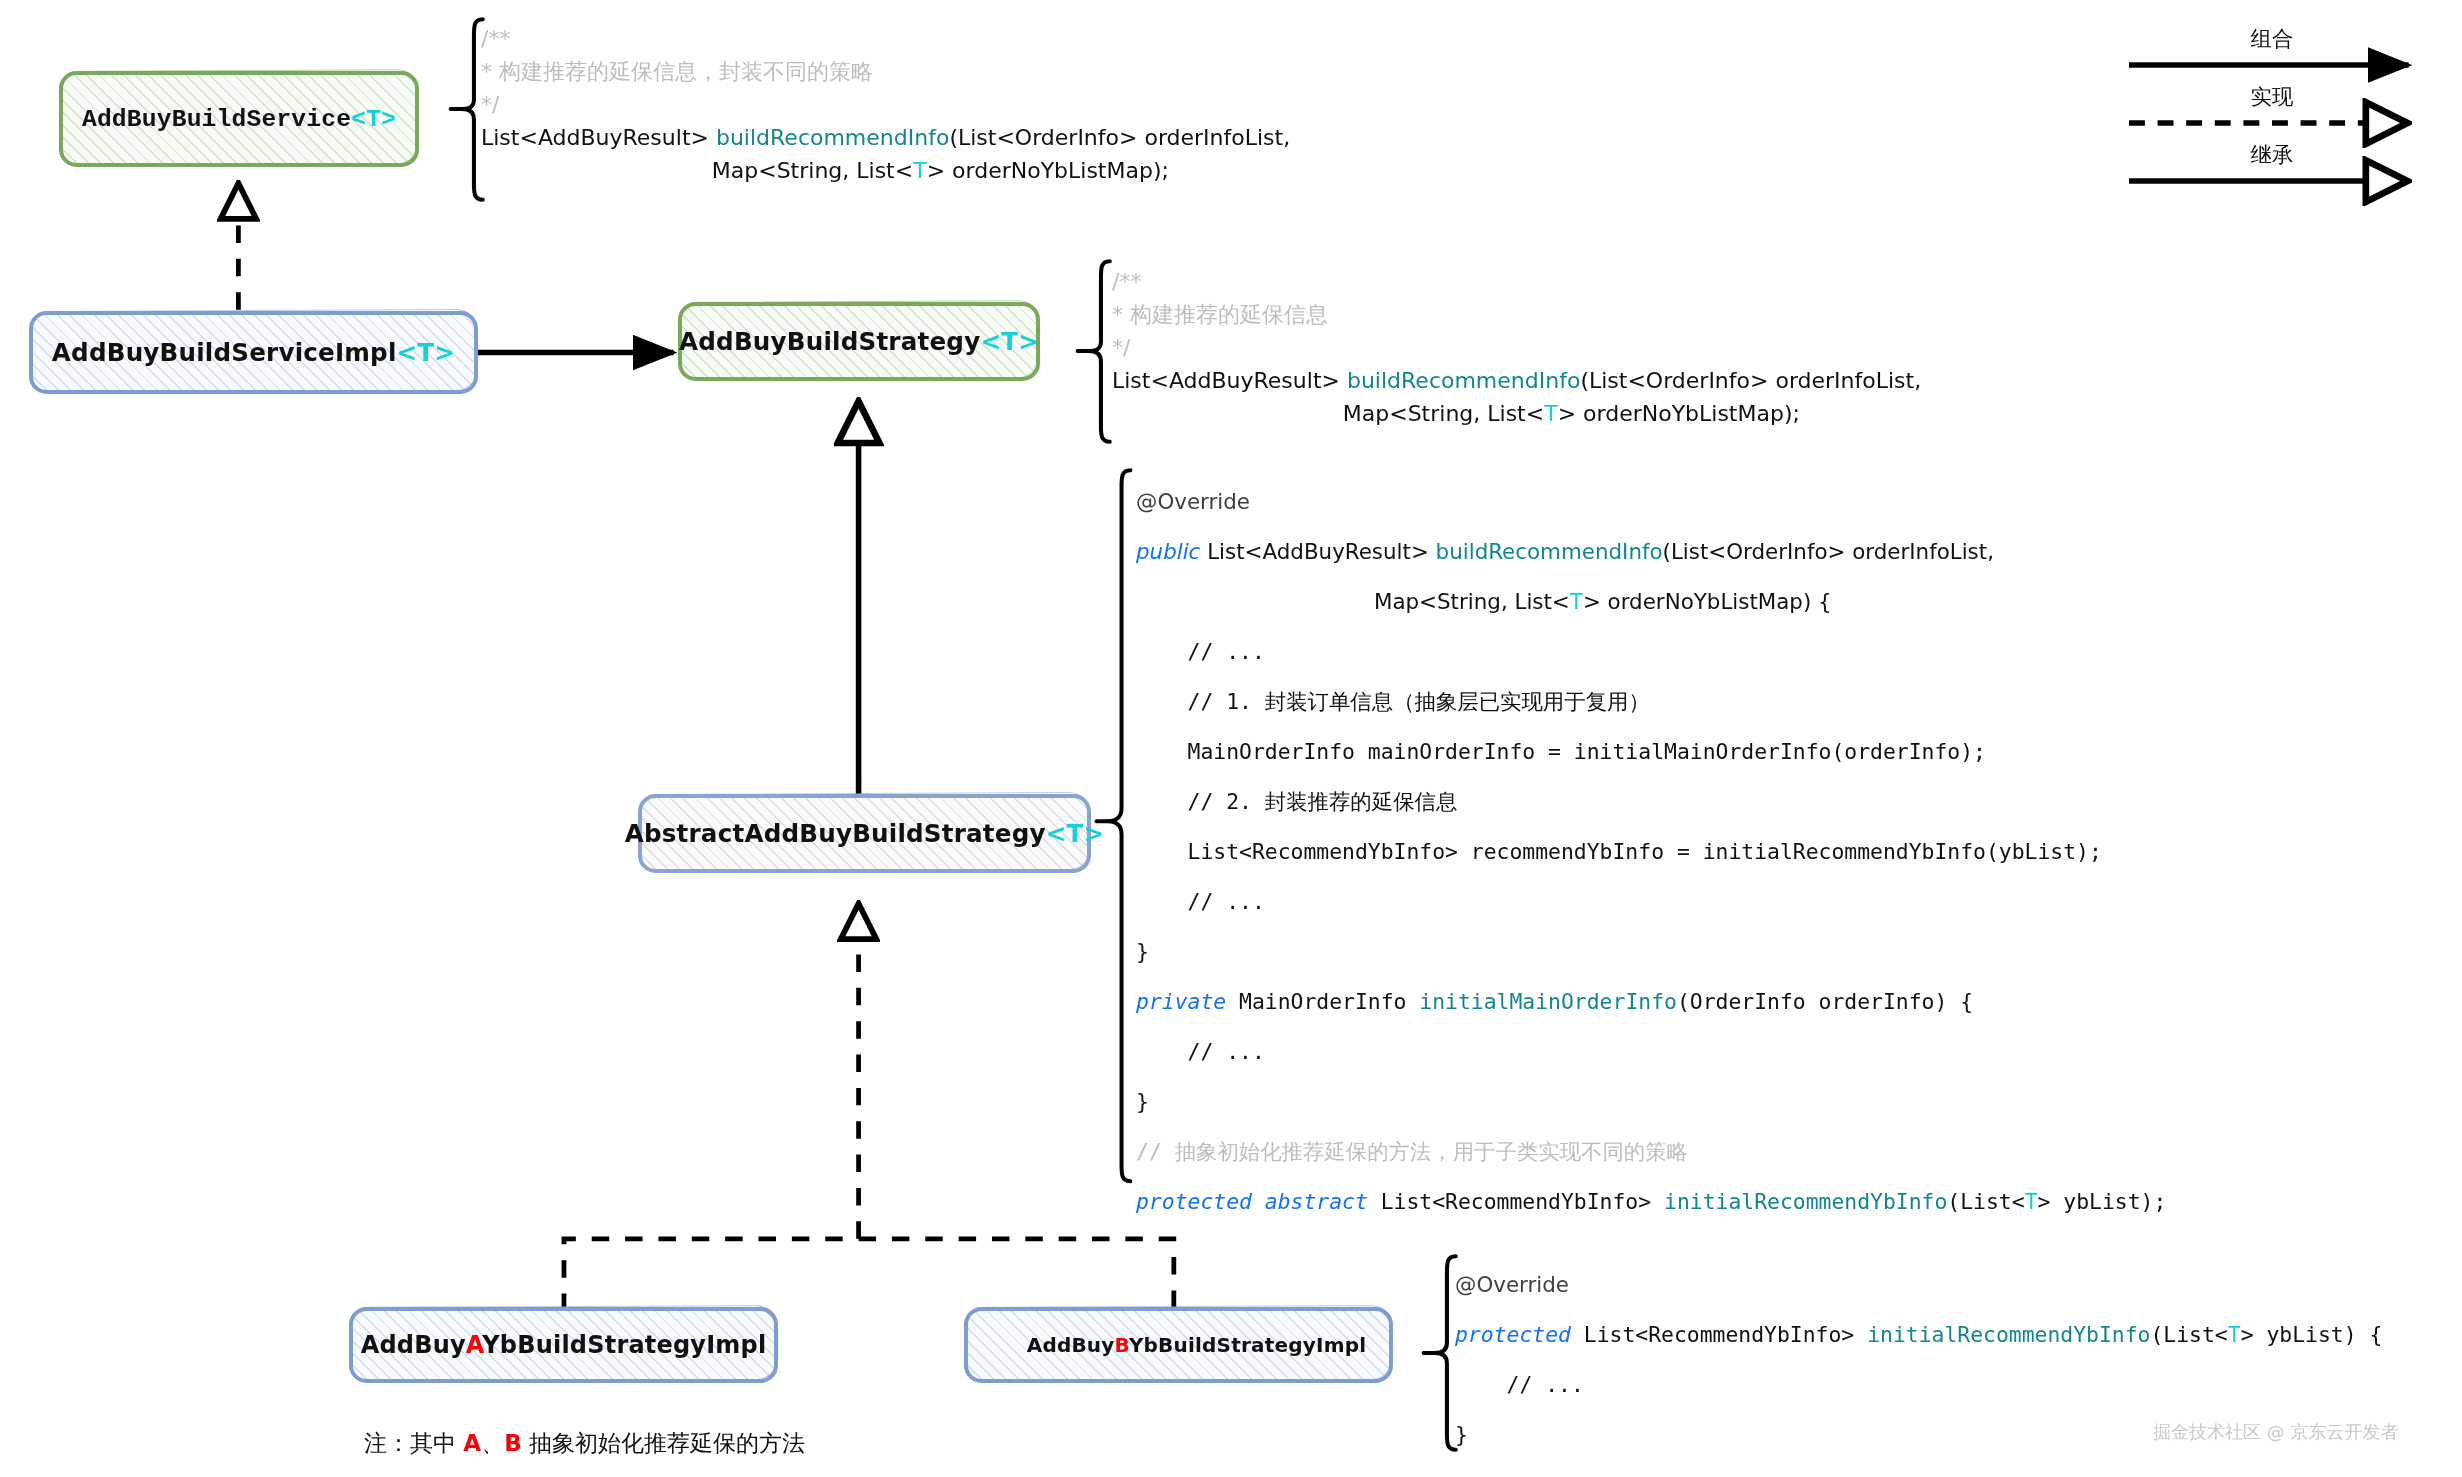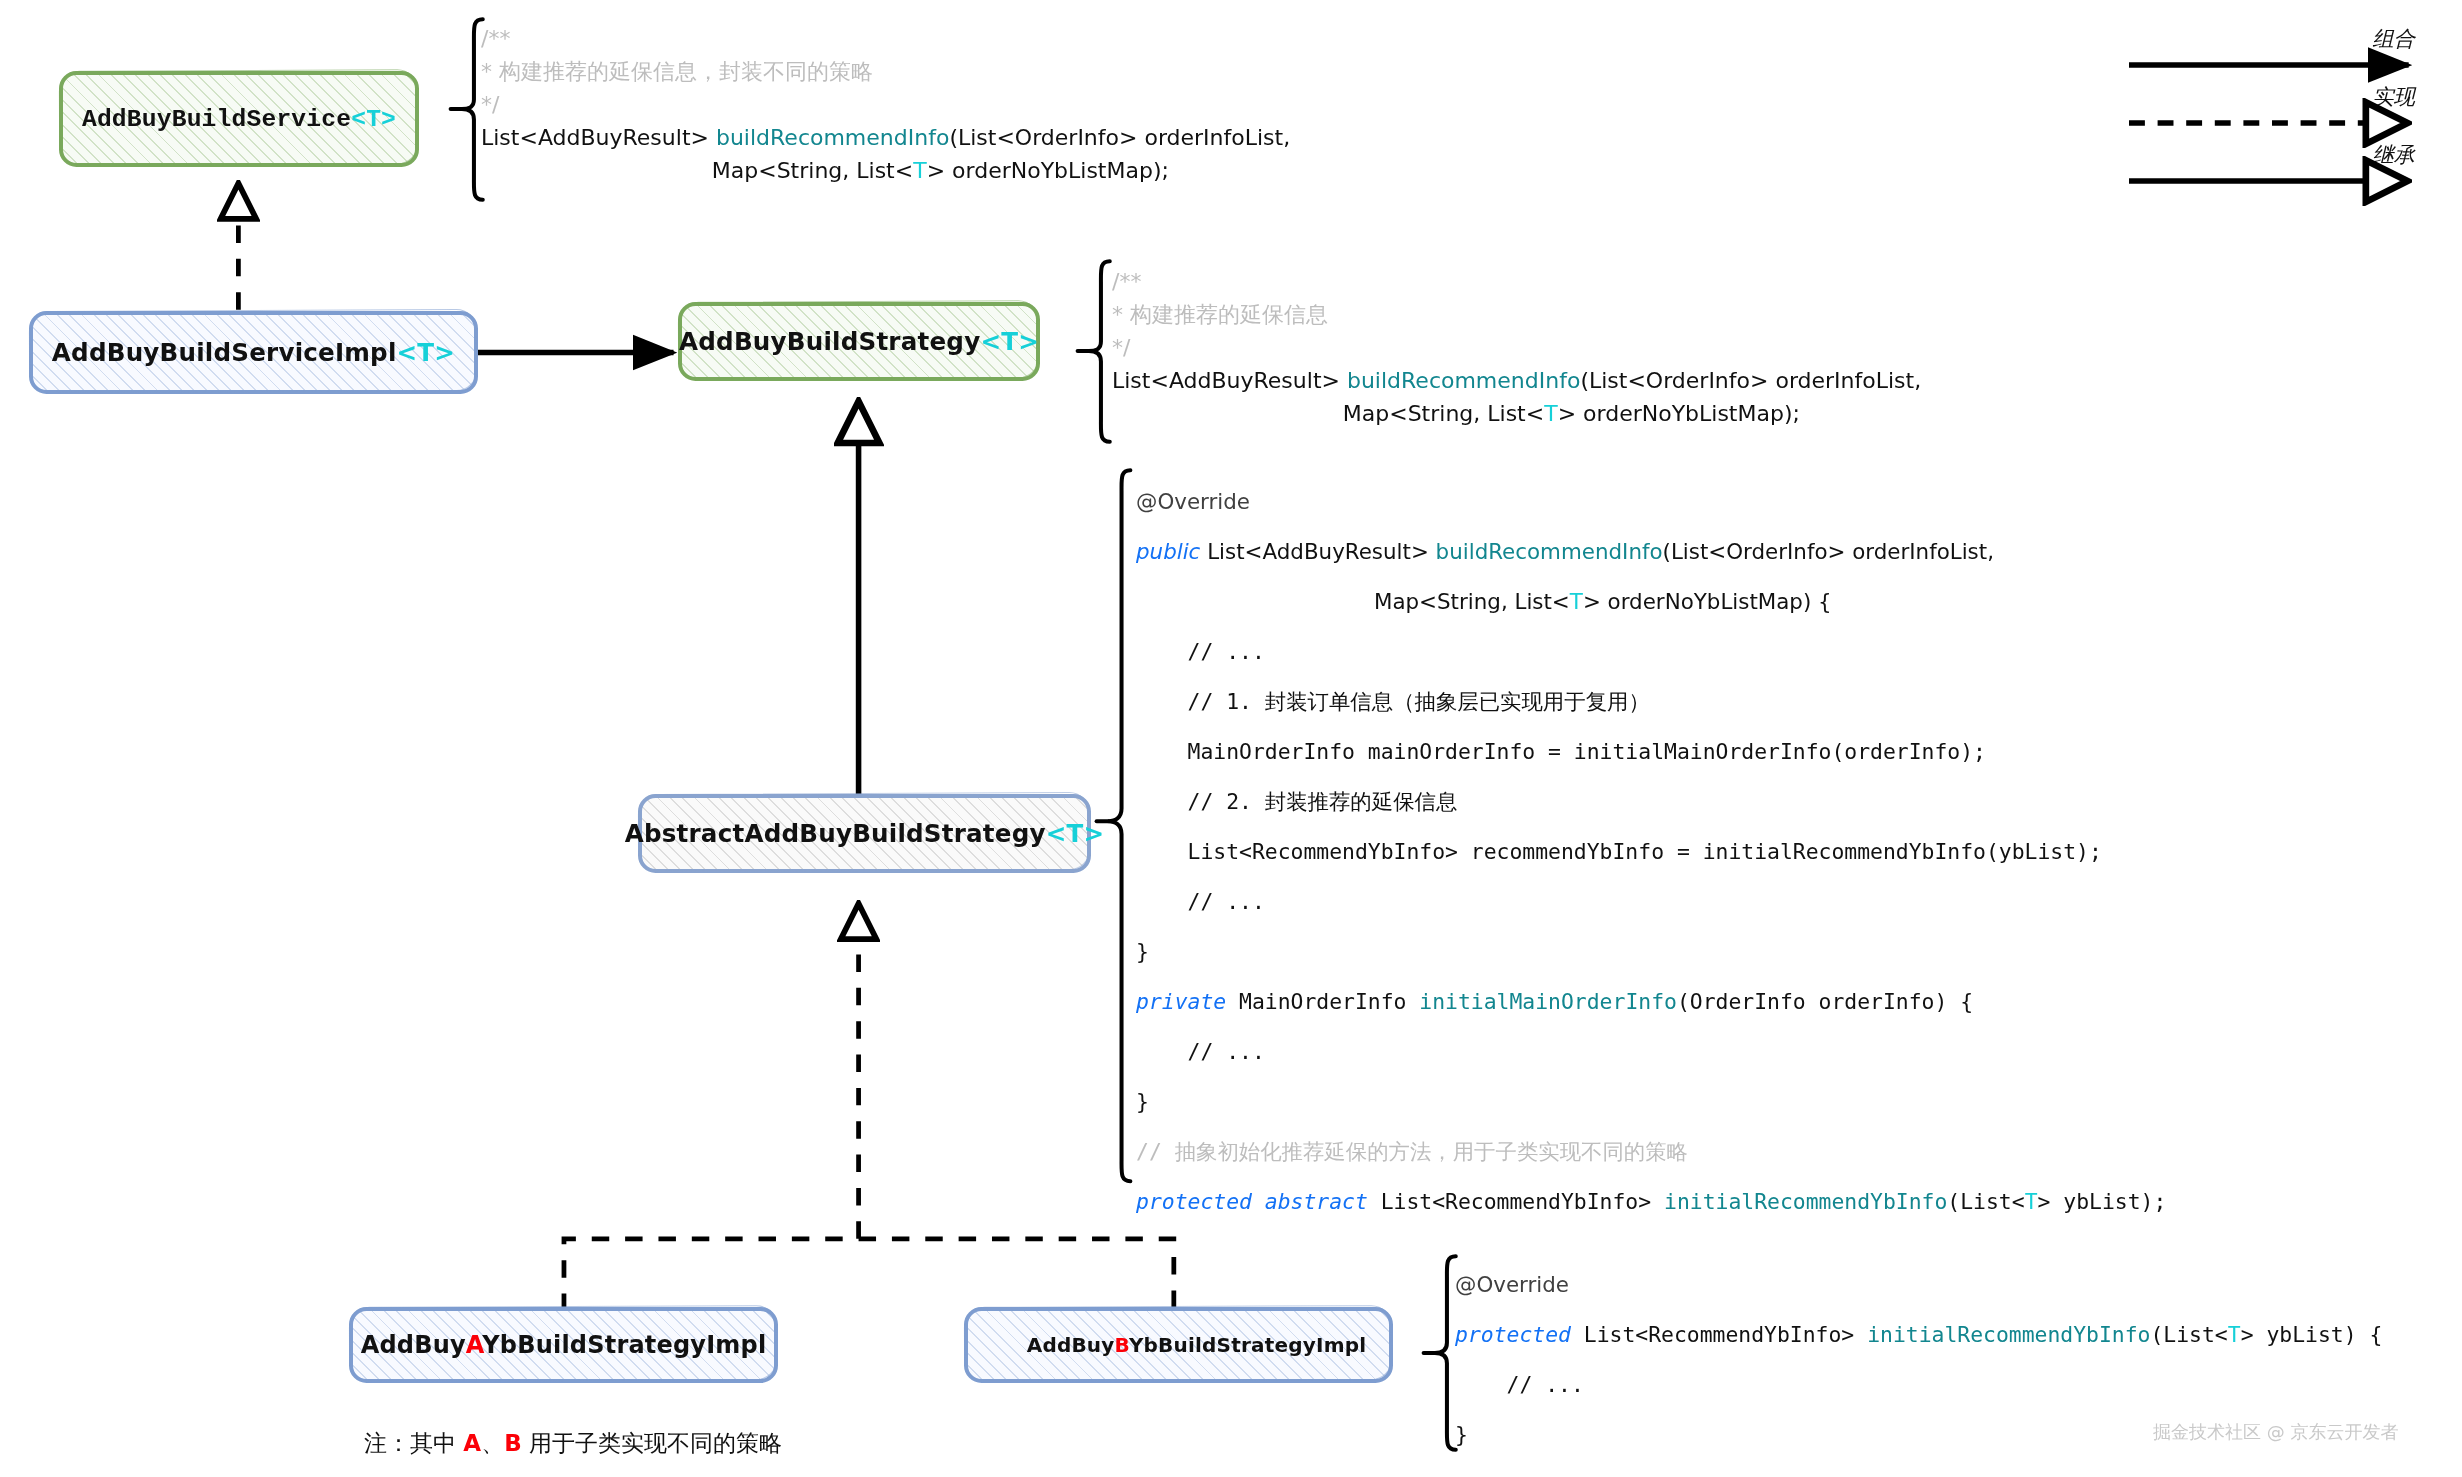--- a/index.html
+++ b/index.html
@@ -71,24 +71,23 @@
   .c-cmt{color:#bdbdbd;}
   .c-txt{color:#111;margin-top:25px;}
 
   
   svg.brace{position:absolute;z-index:3;overflow:visible;}
 
   
   #legend{position:absolute;z-index:6;}
   .leg-row{position:relative;}
   .leg-label{
-    position:absolute;width:100%;text-align:right;
+    position:absolute;width:100%;text-align:center;
     font-size:21.4px;color:#111;font-weight:400;
     font-family:"DejaVu Sans","Liberation Sans",sans-serif;
-    font-style:italic;
   }
 
   
   #note{
     position:absolute;z-index:6;font-size:23px;color:#111;white-space:nowrap;
     font-family:"DejaVu Sans","Liberation Sans",sans-serif;font-weight:500;
   }
   #note .redmark{color:#fb0007;font-weight:700;}
   #watermark{
     position:absolute;z-index:6;font-size:18px;color:#c9c9c9;white-space:nowrap;
@@ -206,19 +205,19 @@
           <marker id="lgHollow2" viewBox="0 0 12 12" refX="10.5" refY="6" markerWidth="9" markerHeight="9" orient="auto-start-reverse">
             <path d="M1 1 L11 6 L1 11 Z" fill="#fff" stroke="#000" stroke-width="1.6"></path>
           </marker>
         </defs>
         <line x1="0" y1="10" x2="348" y2="10" stroke="#000" stroke-width="7" marker-end="url(#lgHollow2)"></line>
       </svg>
     </div>
   </div>
 
   <div id="note" style="left:364px;top:1428px;">
-    <span>注：其中 </span><span class="redmark">A</span><span>、</span><span class="redmark">B</span><span> 用于子类实现不同的策略</span>
+    <span>注：其中 </span><span class="redmark">A</span><span>、</span><span class="redmark">B</span><span> 抽象初始化推荐延保的方法</span>
   </div>
 
   <div id="watermark" style="left:2153px;top:1420px;">掘金技术社区 @ 京东云开发者</div>
 
 </div>
 
 
 </body></html>

